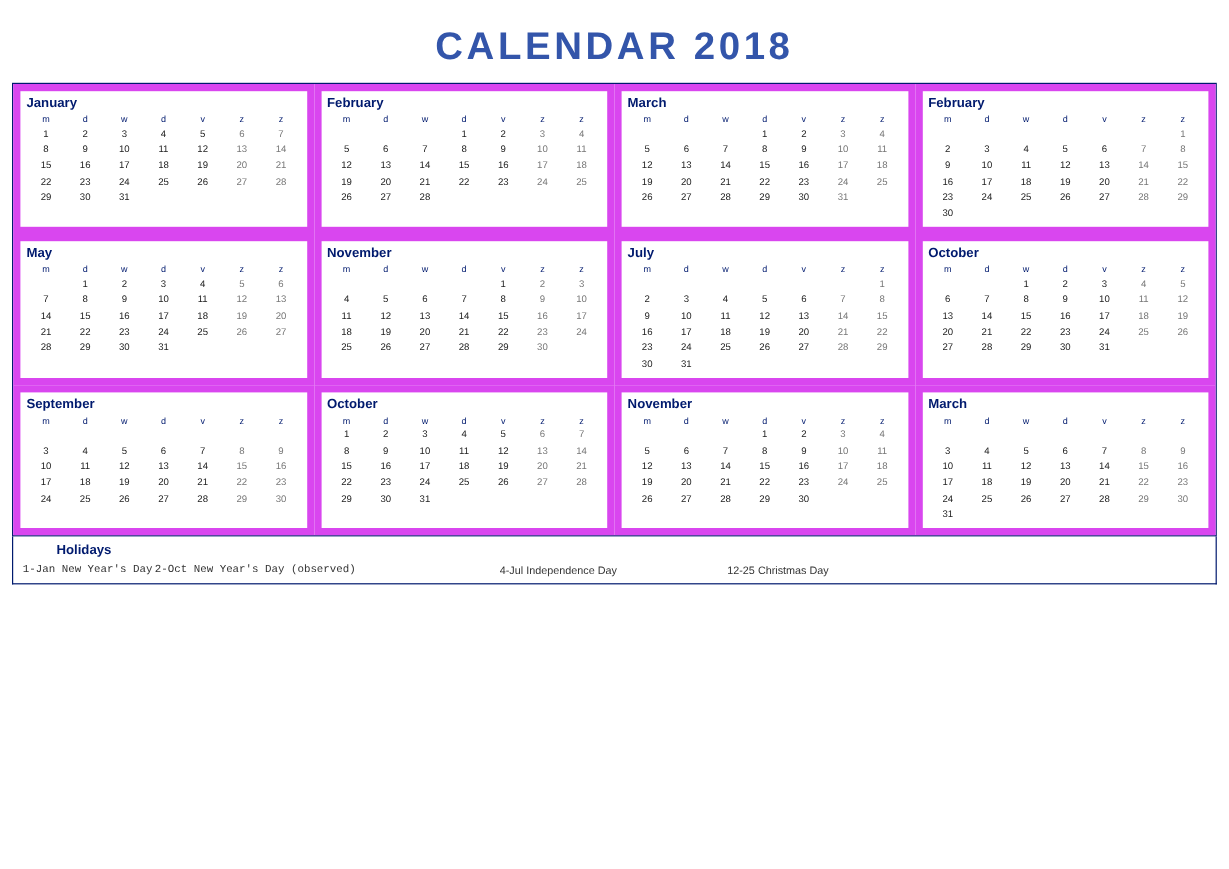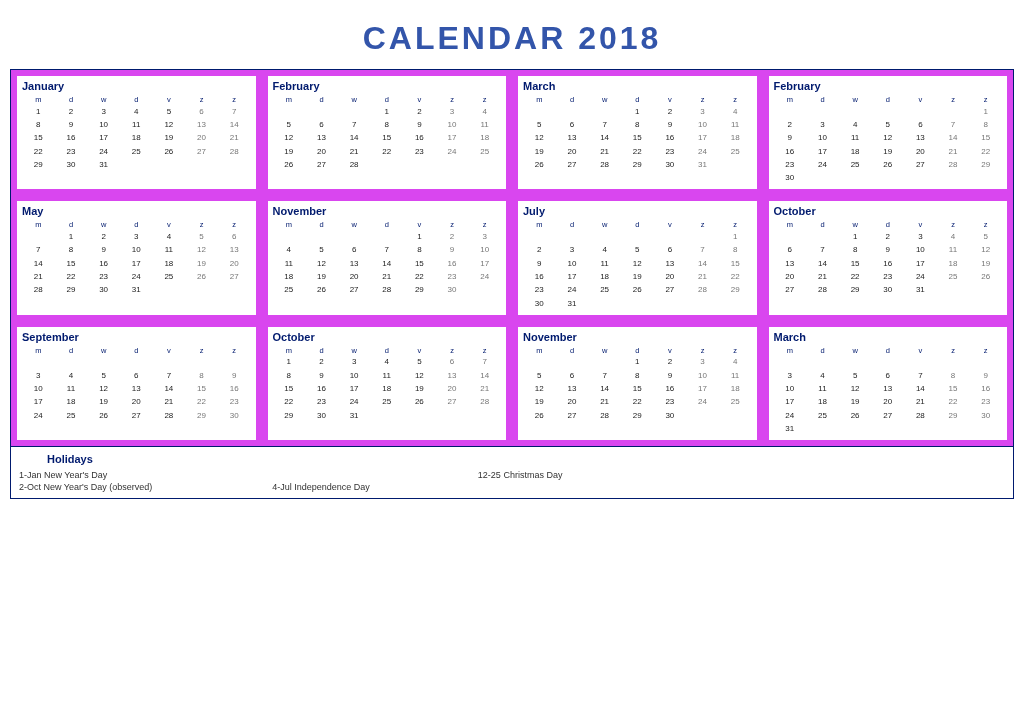--- a/index.html
+++ b/index.html
@@ -675,24 +675,24 @@
         <div class="day-cell empty">&nbsp;</div>
         <div class="day-cell weekend empty">&nbsp;</div>
         <div class="day-cell weekend empty">&nbsp;</div>
       </div>
     </div>
   </div>
 
 <div class="holidays-section">
   <div class="holidays-title">Holidays</div>
   <div class="holidays-list" id="holidays-list">
-  <div style="display: flex; flex-direction: column; gap: 2px;">
+  <div style="display: flex; flex-direction: row; gap: 2px; font-family: Liberation Mono, monospace;">
         <div style="font-size: 9px; color: rgb(51, 51, 51);">1-Jan  New Year's Day</div>
         <div style="font-size: 9px; color: rgb(51, 51, 51);">2-Oct  New Year's Day (observed)</div>
       </div>
       <div style="display: flex; flex-direction: column; gap: 2px; margin-left: 80px; justify-content: flex-end;">
         <div style="font-size: 9px; color: rgb(51, 51, 51);">4-Jul  Independence Day</div>
       </div>
-      <div style="display: flex; flex-direction: column; gap: 2px; margin-left: 68px;">
+      <div style="display: flex; flex-direction: column; gap: 2px; margin-left: 52px;">
         <div style="font-size: 9px; color: rgb(51, 51, 51);">12-25  Christmas Day</div>
       </div>
     </div>
 </div>
 
 </body></html>

